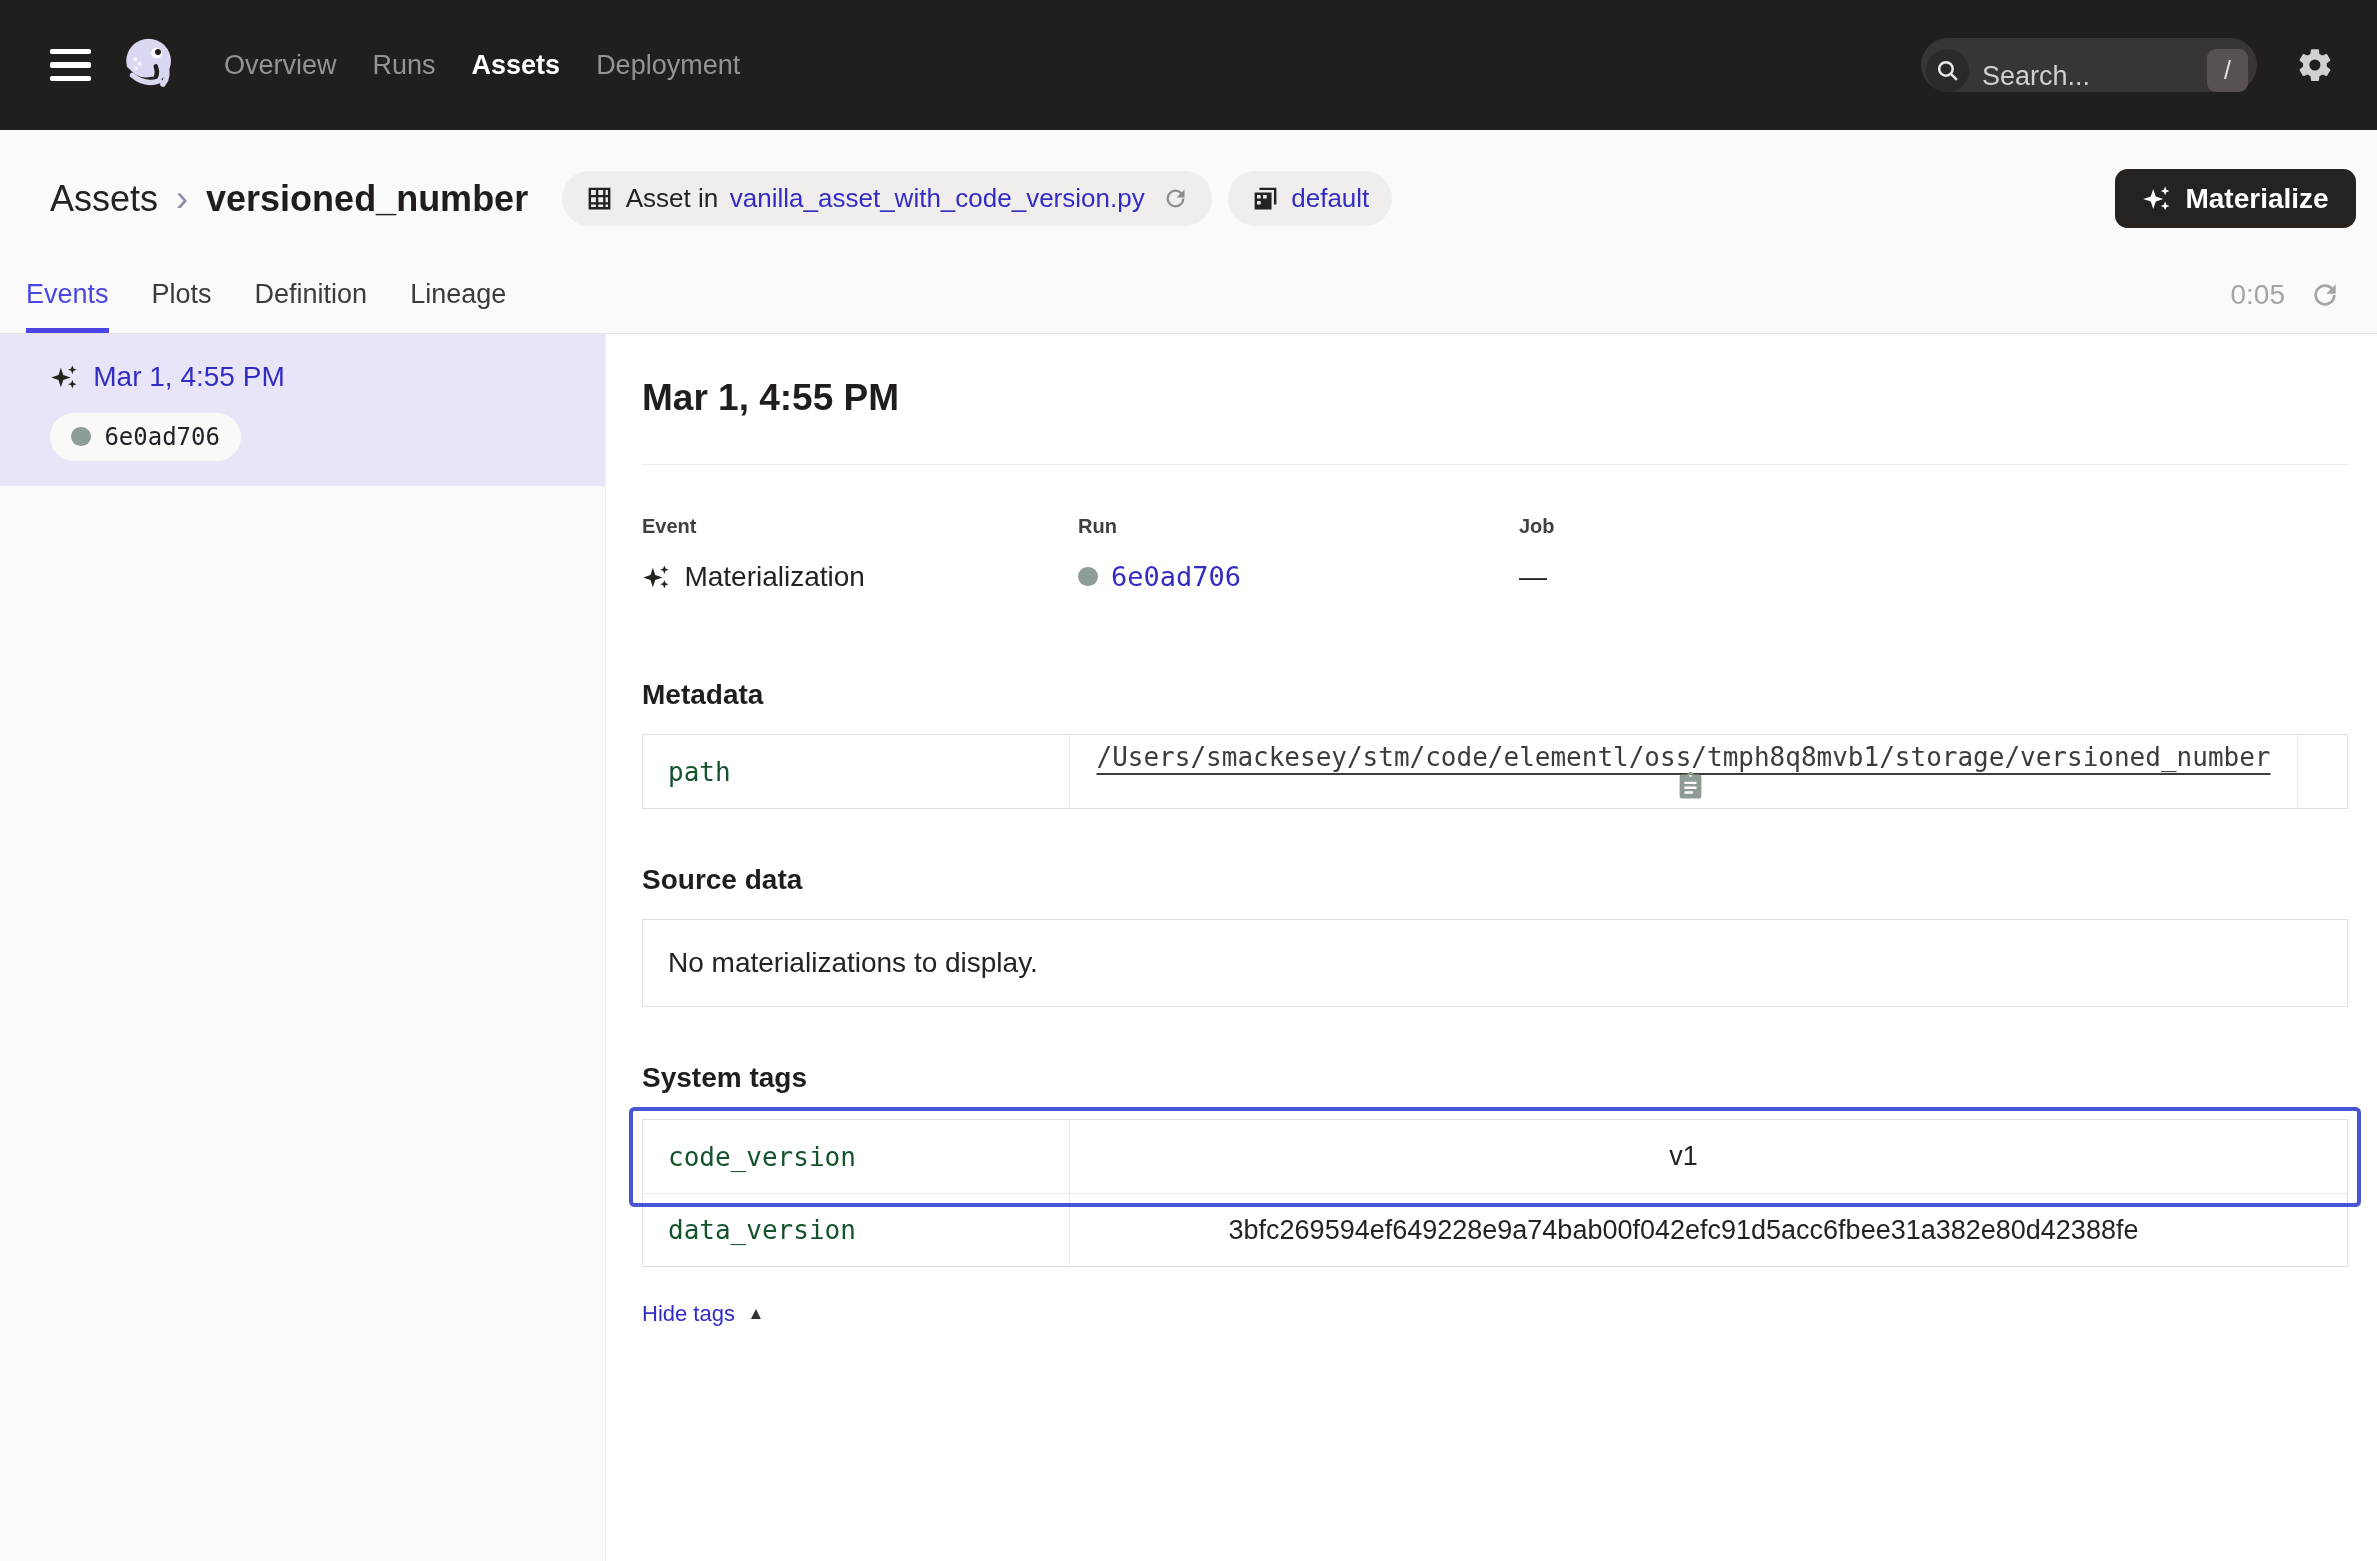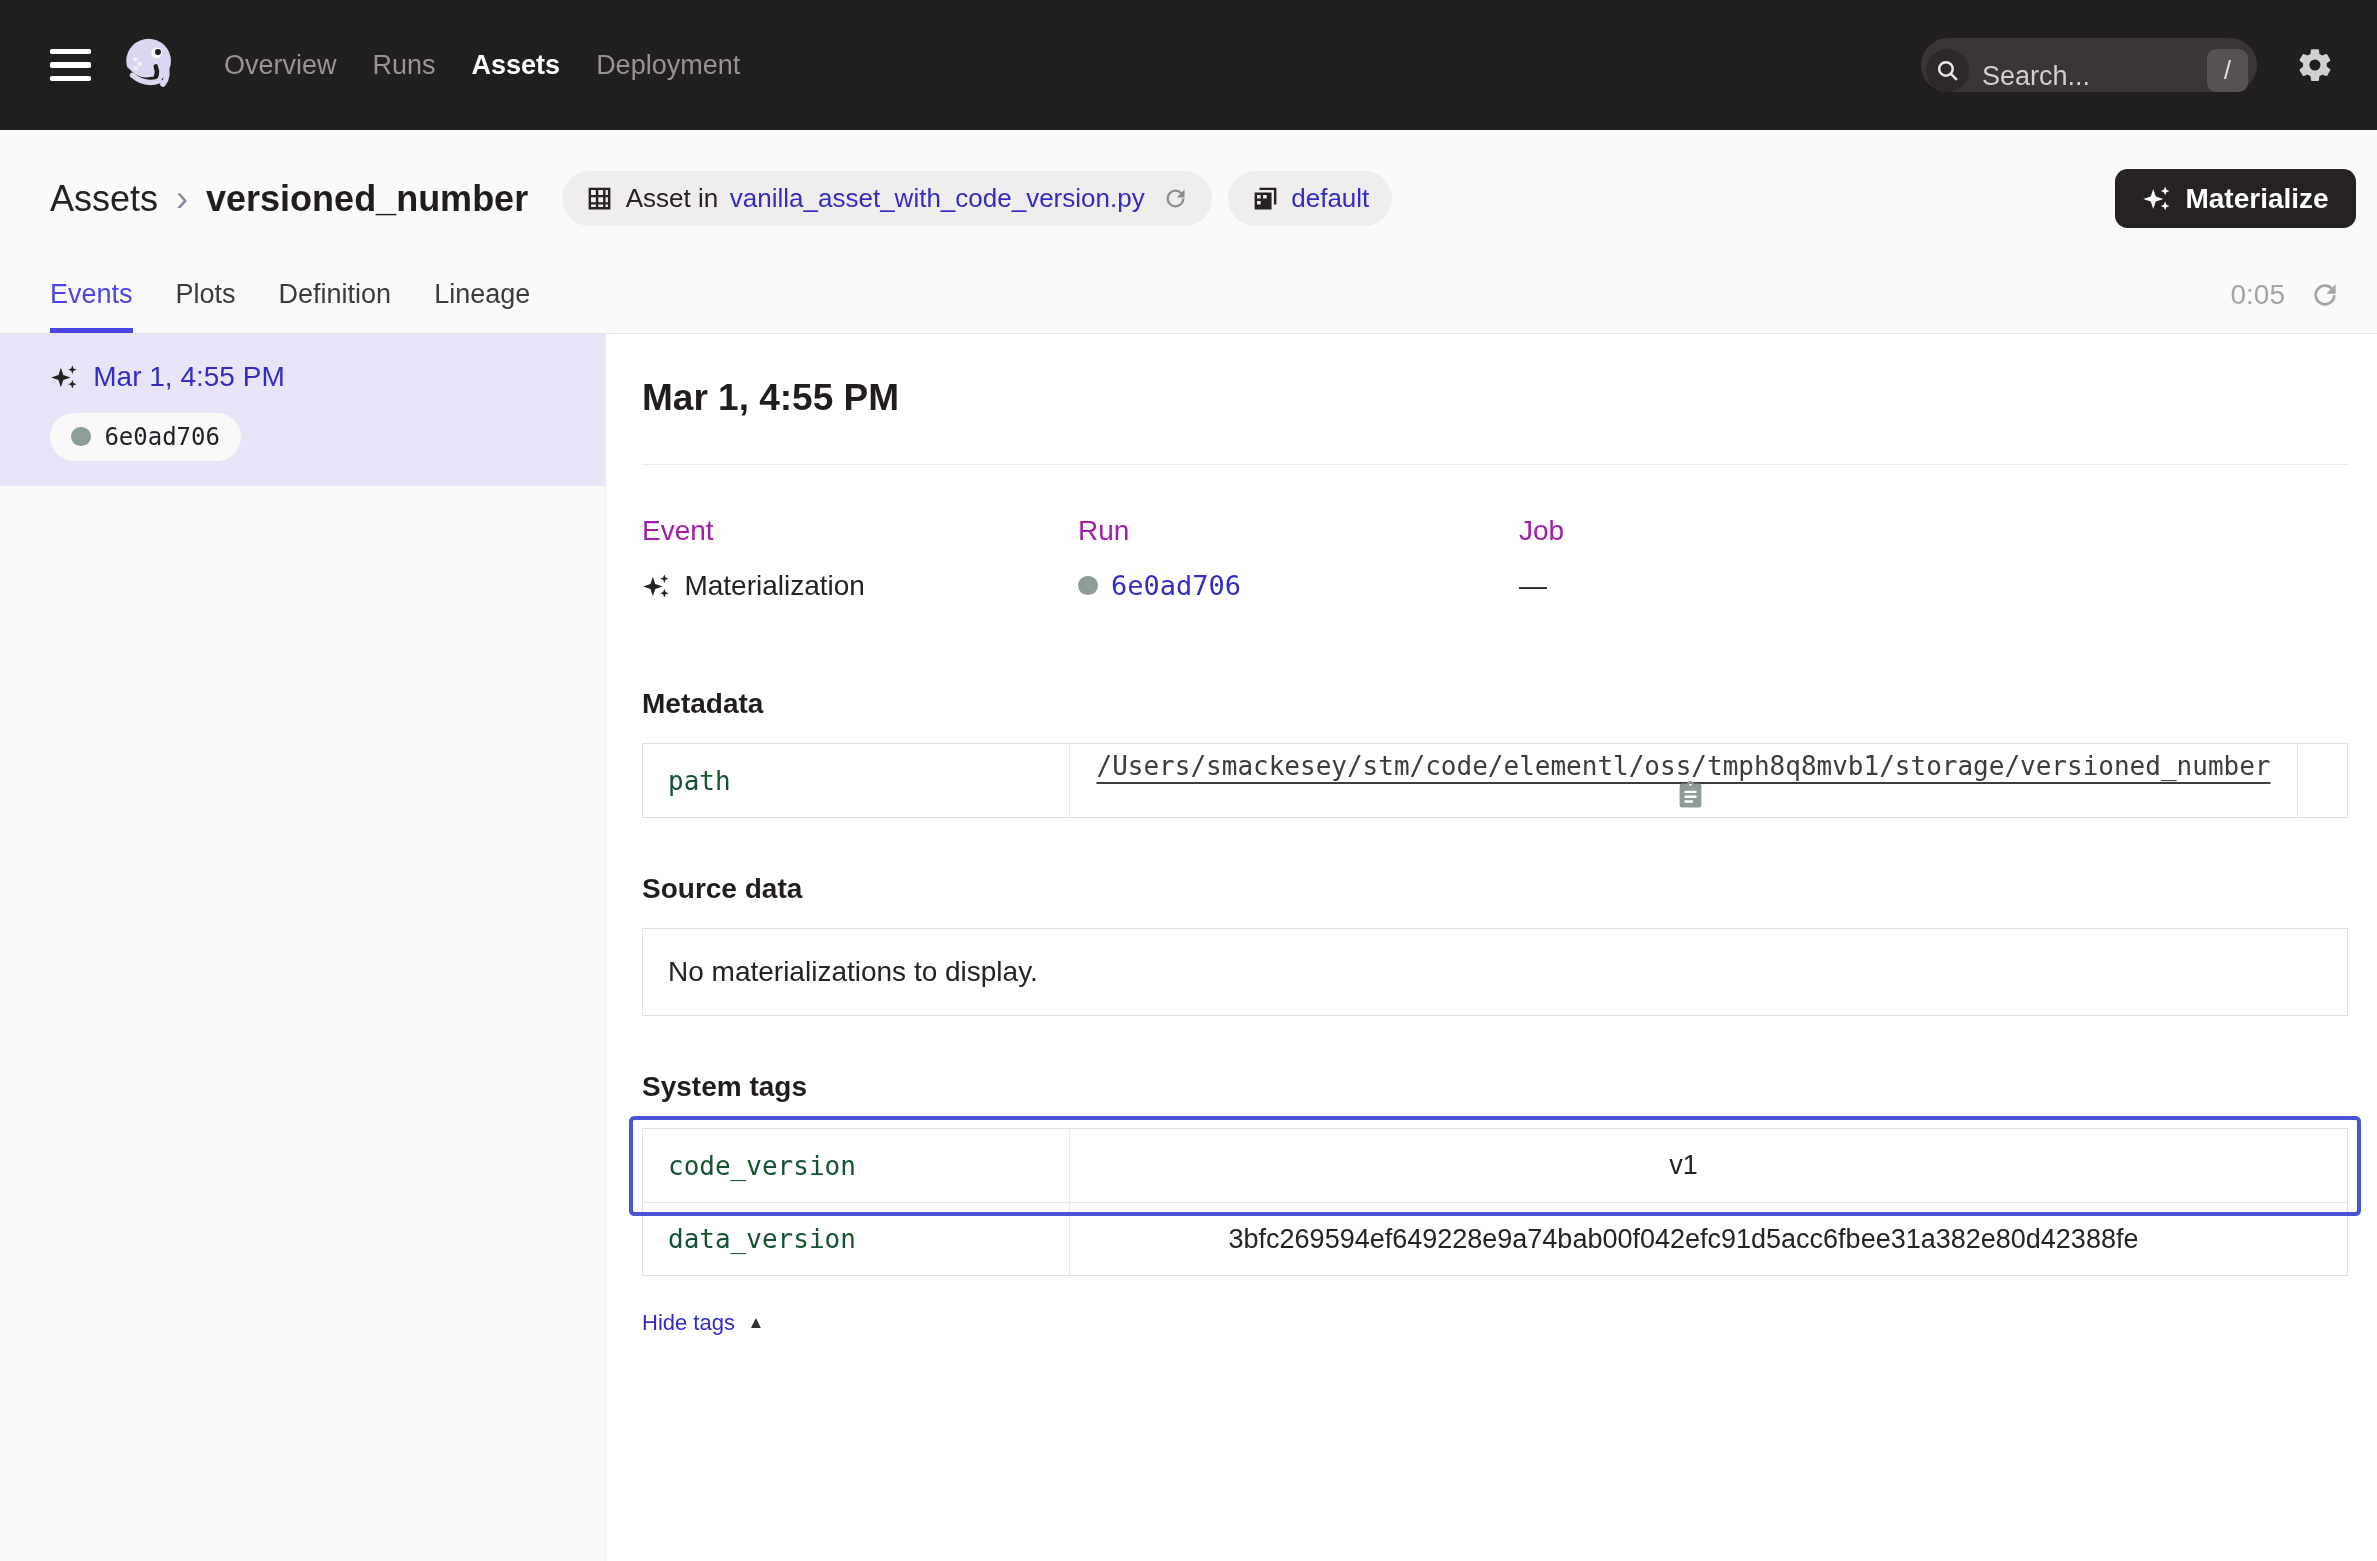--- a/index.html
+++ b/index.html
@@ -68,21 +68,21 @@
     margin-left:auto; height:59px; border:none; border-radius:12.5px;
     background:#26221F; color:#FFFFFF; font-size:28px; font-weight:600;
     display:flex; align-items:center; gap:13.4px; padding:16px 27px; cursor:pointer;
     font-family:"Liberation Sans",sans-serif;
   }
   .mat-btn svg { width:30px; height:30px; color:#FFFFFF; }
 
   
   .tabs-row {
     height:77px; background:#FAFAFA; border-bottom:1.8px solid #E4E3E2;
-    display:flex; align-items:stretch; padding:0 36px 0 50px;
+    display:flex; align-items:stretch; padding:0 36px 0 26px;
   }
   .tab {
     font-size:27px; font-weight:500; color:#3E3A37;
     display:flex; align-items:center; margin-right:43px; cursor:pointer;
     border-bottom:5.4px solid transparent; padding-top:3.6px;
   }
   .tab.active { color:#4A45E4; border-bottom-color:#4A45E4; }
   .tabs-timer {
     margin-left:auto; display:flex; align-items:center; gap:24px;
     color:#A6A4A1; font-size:28px;
@@ -103,21 +103,21 @@
     background:#FAF9F8; border-radius:24px; height:48px; padding:0 21.4px;
   }
   .dot { width:19.6px; height:19.6px; border-radius:50%; background:#8C9E96; flex:0 0 auto; }
   .run-chip .rid { font-size:24px; color:#232029; }
 
   .content { flex:1; background:#FFFFFF; padding:43px 29px 0 36px; }
   .detail-title { font-size:37px; font-weight:bold; color:#211D1C; }
   .divider { border:none; border-top:1.8px solid #ECEBEA; margin-top:45px; }
 
   .cols { display:grid; grid-template-columns:436px 441px 1fr; margin-top:50px; }
-  .col-label { font-size:28px; font-weight:normal; color:#a21caf; }
+  .col-label { font-size:20px; font-weight:bold; color:#404040; }
   .col-value { margin-top:23px; display:flex; align-items:center; gap:13.4px; font-size:28px; color:#26221F; }
   .col-value svg { width:29px; height:29px; color:#26221F; }
   .run-link { font-size:27px; color:#322CC4; cursor:pointer; }
 
   .section-heading { font-size:28px; font-weight:bold; color:#211D1C; }
   .mt-meta { margin-top:86px; }
   .mt-sec  { margin-top:55px; }
 
   .dtable { margin-top:23px; border:1.8px solid #E1E0DF; background:#FFFFFF; }
   .trow { display:grid; grid-template-columns:427px 1fr 50px; min-height:73px; align-items:center; }

